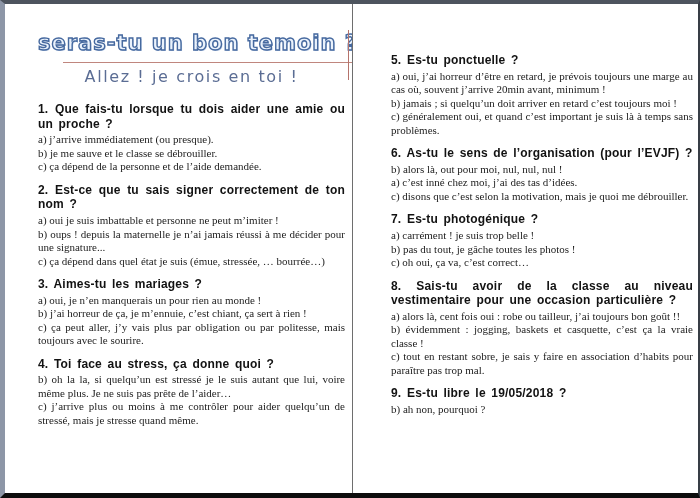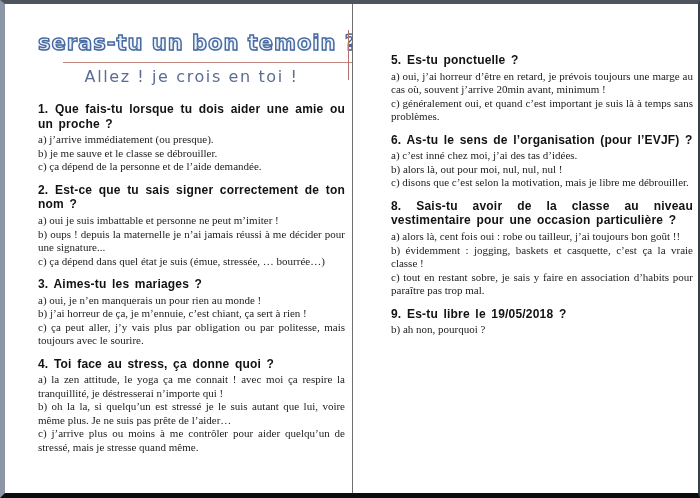--- a/index.html
+++ b/index.html
@@ -78,45 +78,53 @@
         <div class="q-heading">3. Aimes-tu les mariages ?</div>
         <div class="q-answers">
           <div class="answer">a) oui, je n’en manquerais un pour rien au monde !</div>
           <div class="answer">b) j’ai horreur de ça, je m’ennuie, c’est chiant, ça sert à rien !</div>
           <div class="answer">c) ça peut aller, j’y vais plus par obligation ou par politesse, mais toujours avec le sourire.</div>
         </div>
       </div>
       <div class="q">
         <div class="q-heading">4. Toi face au stress, ça donne quoi ?</div>
         <div class="q-answers">
-          <div class="answer">a) la zen attitude, le yoga ça me connait ! avec moi ça respire la tranquillité, je déstresserai n’importe qui !</div>
           <div class="answer">b) oh la la, si quelqu’un est stressé je le suis autant que lui, voire même plus. Je ne suis pas prête de l’aider…</div>
           <div class="answer">c) j’arrive plus ou moins à me contrôler pour aider quelqu’un de stressé, mais je stresse quand même.</div>
         </div>
       </div>
     </div>
   </div>
 
   <div class="seam"></div>
 
   <div class="page page-right">
     <div>
       <div class="q">
         <div class="q-heading">5. Es-tu ponctuelle ?</div>
         <div class="q-answers">
           <div class="answer">a) oui, j’ai horreur d’être en retard, je prévois toujours une marge au cas où, souvent j’arrive 20min avant, minimum !</div>
+          <div class="answer">b) jamais ; si quelqu’un doit arriver en retard c’est toujours moi !</div>
           <div class="answer">c) généralement oui, et quand c’est important je suis là à temps sans problèmes.</div>
         </div>
       </div>
       <div class="q">
         <div class="q-heading">6. As-tu le sens de l’organisation (pour l’EVJF) ?</div>
         <div class="q-answers">
+          <div class="answer">b) alors là, out pour moi, nul, nul, nul !</div>
           <div class="answer">a) c’est inné chez moi, j’ai des tas d’idées.</div>
-          <div class="answer">b) alors là, out pour moi, nul, nul, nul !</div>
-          <div class="answer">c) disons que c’est selon la motivation, mais je libre me débrouiller.</div>
+          <div class="answer">c) disons que c’est selon la motivation, mais je quoi me débrouiller.</div>
+        </div>
+      </div>
+      <div class="q">
+        <div class="q-heading">7. Es-tu photogénique ?</div>
+        <div class="q-answers">
+          <div class="answer">a) carrément ! je suis trop belle !</div>
+          <div class="answer">b) pas du tout, je gâche toutes les photos !</div>
+          <div class="answer">c) oh oui, ça va, c’est correct…</div>
         </div>
       </div>
       <div class="q">
         <div class="q-heading">8. Sais-tu avoir de la classe au niveau vestimentaire pour une occasion particulière ?</div>
         <div class="q-answers">
           <div class="answer">a) alors là, cent fois oui : robe ou tailleur, j’ai toujours bon goût !!</div>
           <div class="answer">b) évidemment : jogging, baskets et casquette, c’est ça la vraie classe !</div>
           <div class="answer">c) tout en restant sobre, je sais y faire en association d’habits pour paraître pas trop mal.</div>
         </div>
       </div>

